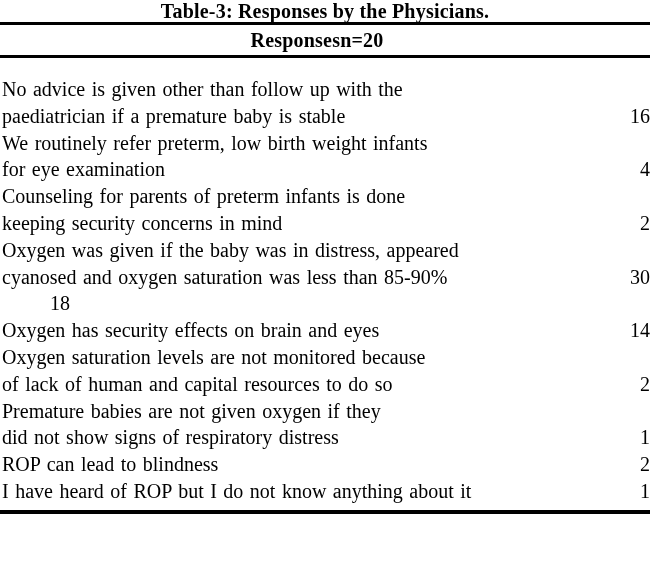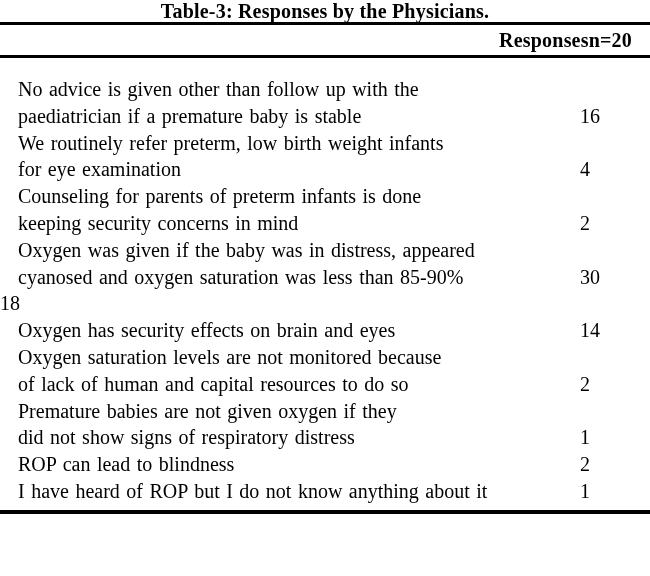--- a/index.html
+++ b/index.html
@@ -31,47 +31,46 @@
     height:3px;
     background:var(--rule);
     width:650px;
   }
   .rule-bottom{
     height:4px;
     margin-top:5px;
   }
   .head-row{
     display:flex;
-    justify-content:flex-end;
+    justify-content:center;
     align-items:baseline;
     font-weight:bold;
     font-size:20px;
     line-height:30px;
     padding:0 18px 0 2px;
     letter-spacing:0.2px;
   }
   .tbody{
     padding-top:18px;
     font-size:20px;
     line-height:26.8px;
   }
   .row{
     display:flex;
     align-items:flex-end;
   }
   .resp{
     flex:1 1 auto;
     padding-left:2px;
     word-spacing:1.5px;
-    margin-left:16px;
   }
   .val{
     flex:0 0 70px;
     width:70px;
-    text-align:left;
+    text-align:right;
   }
 </style>
 </head>
 <body>
 
 <div class="page">
   <div class="title">Table-3: Responses by the Physicians.</div>
   <div class="rule"></div>
   <div class="head-row">
     <div>Responses</div>

